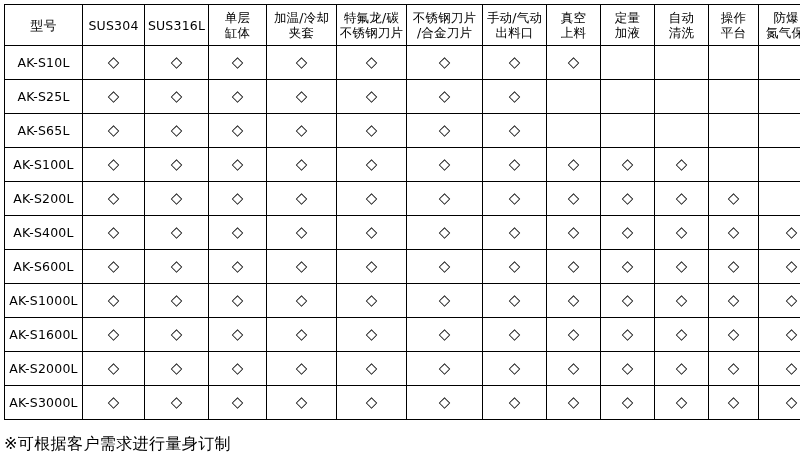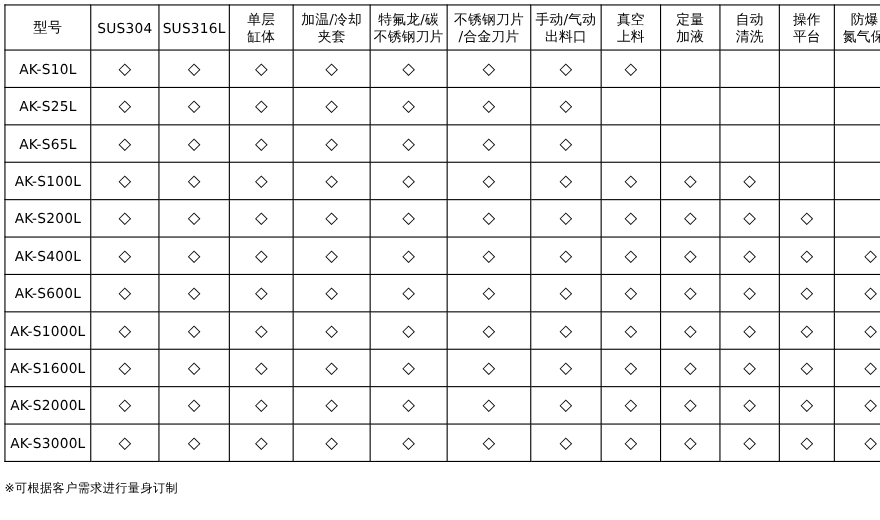--- a/index.html
+++ b/index.html
@@ -57,21 +57,21 @@
     display: inline-block;
     font-size: 15px;
     line-height: 1;
     transform: translateY(0px);
   }
   .hl {
     white-space: pre-line;
   }
   .note {
     margin: 14px 0 0 4px;
-    font-size: 11px;
+    font-size: 16px;
     letter-spacing: 0.4px;
     line-height: 20px;
   }
 </style>
 </head>
 <body>
 
 <div class="page">
 
   <table class="spec">

